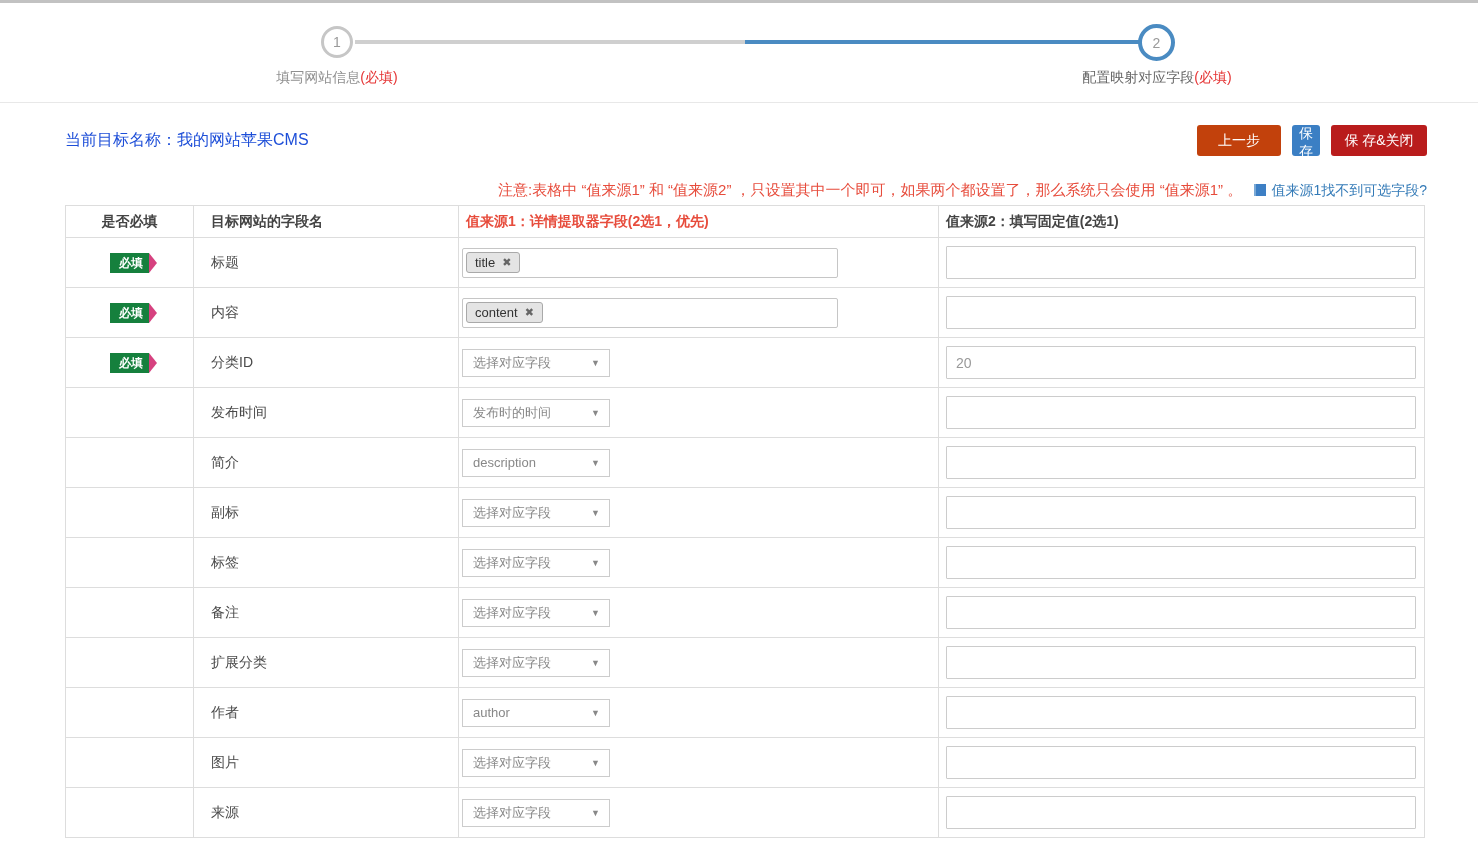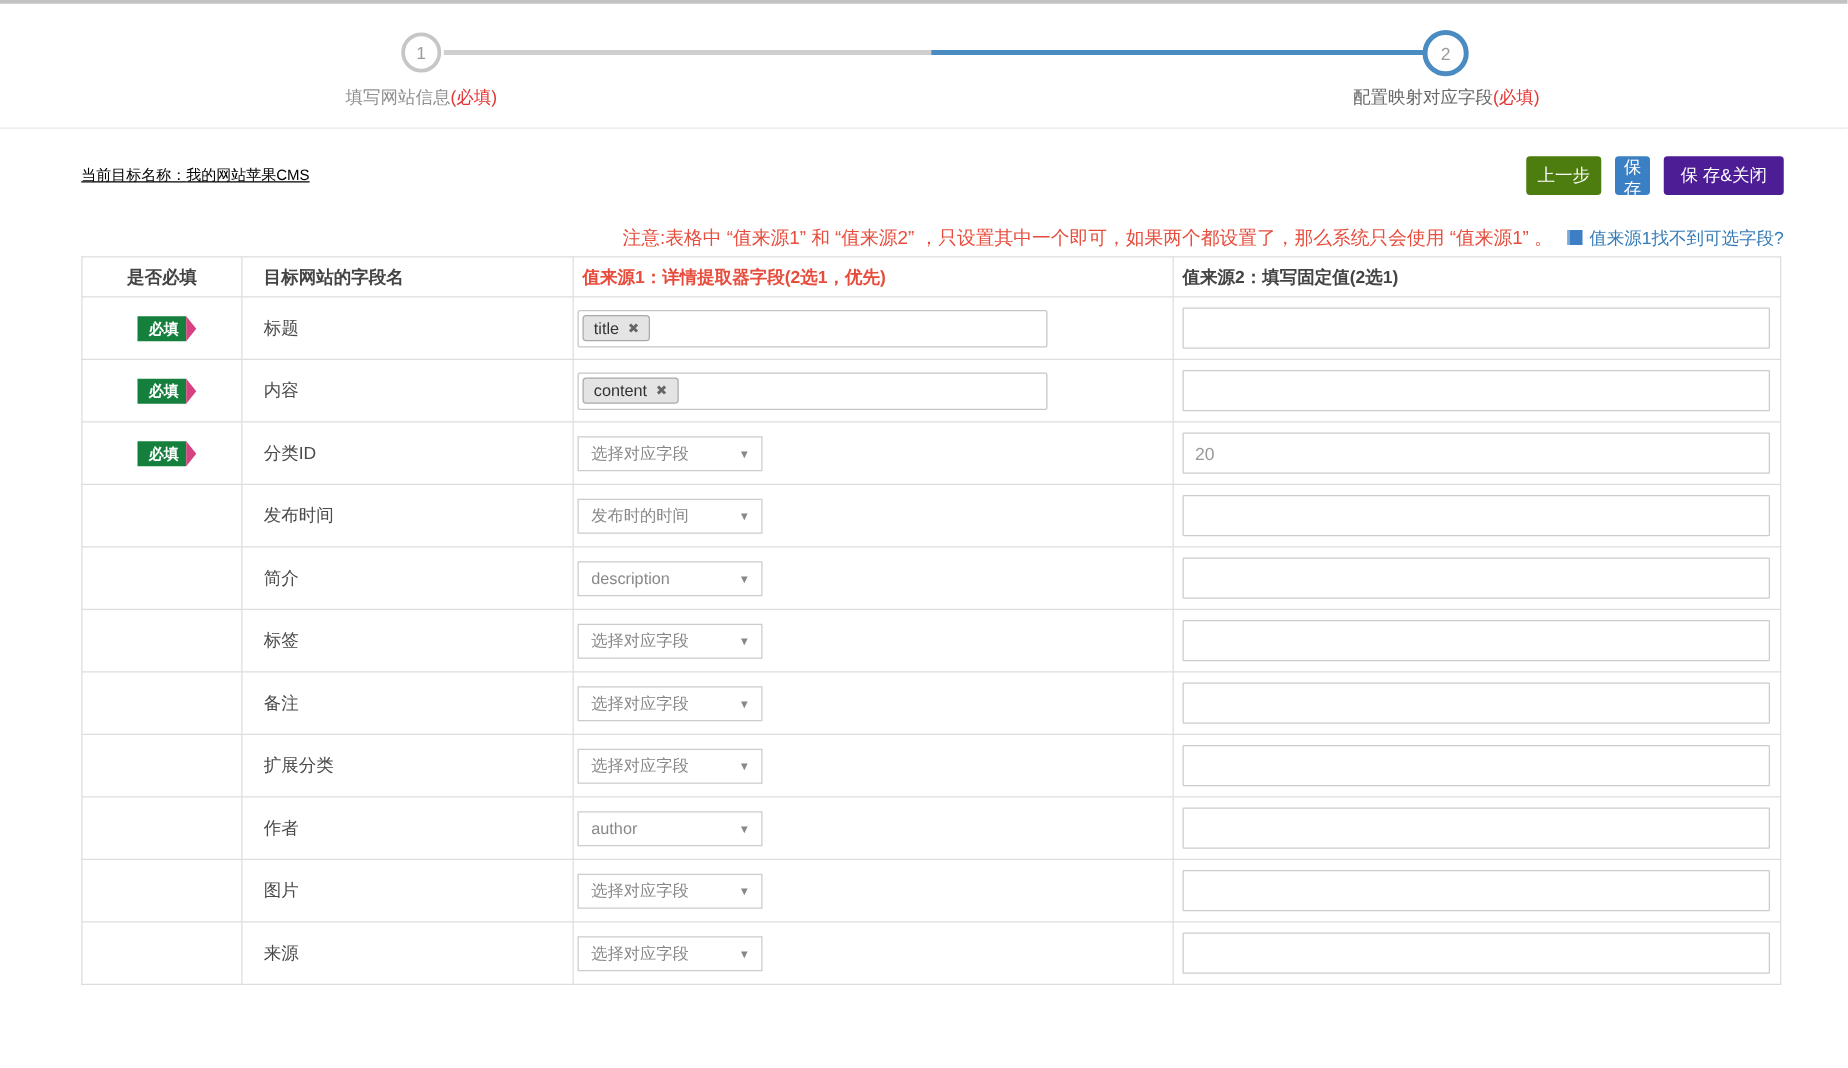--- a/index.html
+++ b/index.html
@@ -19,27 +19,27 @@
     display:flex; align-items:center; justify-content:center; font-size:14px; }
   .step-circle.c1 { left:321px; top:23px; width:32px; height:32px; border:3px solid #c6c6c6; }
   .step-circle.c2 { left:1138px; top:21px; width:37px; height:37px; border:4px solid #4a8bc2; }
   .step-label { position:absolute; top:66px; width:240px; text-align:center; font-size:14px; }
   .step-label.l1 { left:217px; color:#8f8f8f; }
   .step-label.l2 { left:1037px; color:#666; }
   .step-label .req { color:#e53333; }
   
   .content { margin:0 51px 0 65px; }
   .toolbar { display:flex; align-items:center; justify-content:space-between; margin-top:22px; }
-  .target-name { font-size:12px; color:#000000;text-decoration:underline; }
+  .target-name { font-size:16px; color:#1d4ed8; }
   .btn-group { display:flex; gap:11px; }
   .btn { border:none; border-radius:3px; color:#fff; font-size:14px; height:31px; cursor:pointer;
          font-family:inherit; }
-  .btn.prev { width:60px; background:#4d7c0f; }
+  .btn.prev { width:84px; background:#c2410c; }
   .btn.save { width:28px; background:#3b7fc4; }
-  .btn.saveclose { width:96px; background:#4c1d95; }
+  .btn.saveclose { width:96px; background:#b91c1c; }
   
   .notice { margin-top:25px; font-size:15px;text-align:right; }
   .notice-text { color:#e74c3c; }
   .notice-link { color:#337ab7; font-size:14px; margin-left:8px; text-decoration:none; cursor:pointer; }
   .link-sq { display:inline-block; width:12px; height:12px; background:#3d7fc4; margin-right:5px;
              vertical-align:-1px; border-left:2px solid #7aa9d6; }
   
   table { border-collapse:collapse; width:1359px; margin-top:5px; table-layout:fixed; background:#fff; }
   th, td { border:1px solid #ddd; }
   th { height:32px; font-size:14px; color:#444; font-weight:bold; text-align:left; padding-left:7px; }
@@ -175,20 +175,31 @@
           <td class="c-src1">
             <div class="selectbox">
               <span>description</span>
               <span class="caret">▼</span>
             </div>
           </td>
           <td class="c-src2"><input class="txt-input" type="text" style=""></td>
         </tr>
         <tr>
           <td class="c-req"></td>
+          <td class="c-field">副标</td>
+          <td class="c-src1">
+            <div class="selectbox">
+              <span>选择对应字段</span>
+              <span class="caret">▼</span>
+            </div>
+          </td>
+          <td class="c-src2"><input class="txt-input" type="text" style=""></td>
+        </tr>
+        <tr>
+          <td class="c-req"></td>
           <td class="c-field">标签</td>
           <td class="c-src1">
             <div class="selectbox">
               <span>选择对应字段</span>
               <span class="caret">▼</span>
             </div>
           </td>
           <td class="c-src2"><input class="txt-input" type="text" style=""></td>
         </tr>
         <tr>

